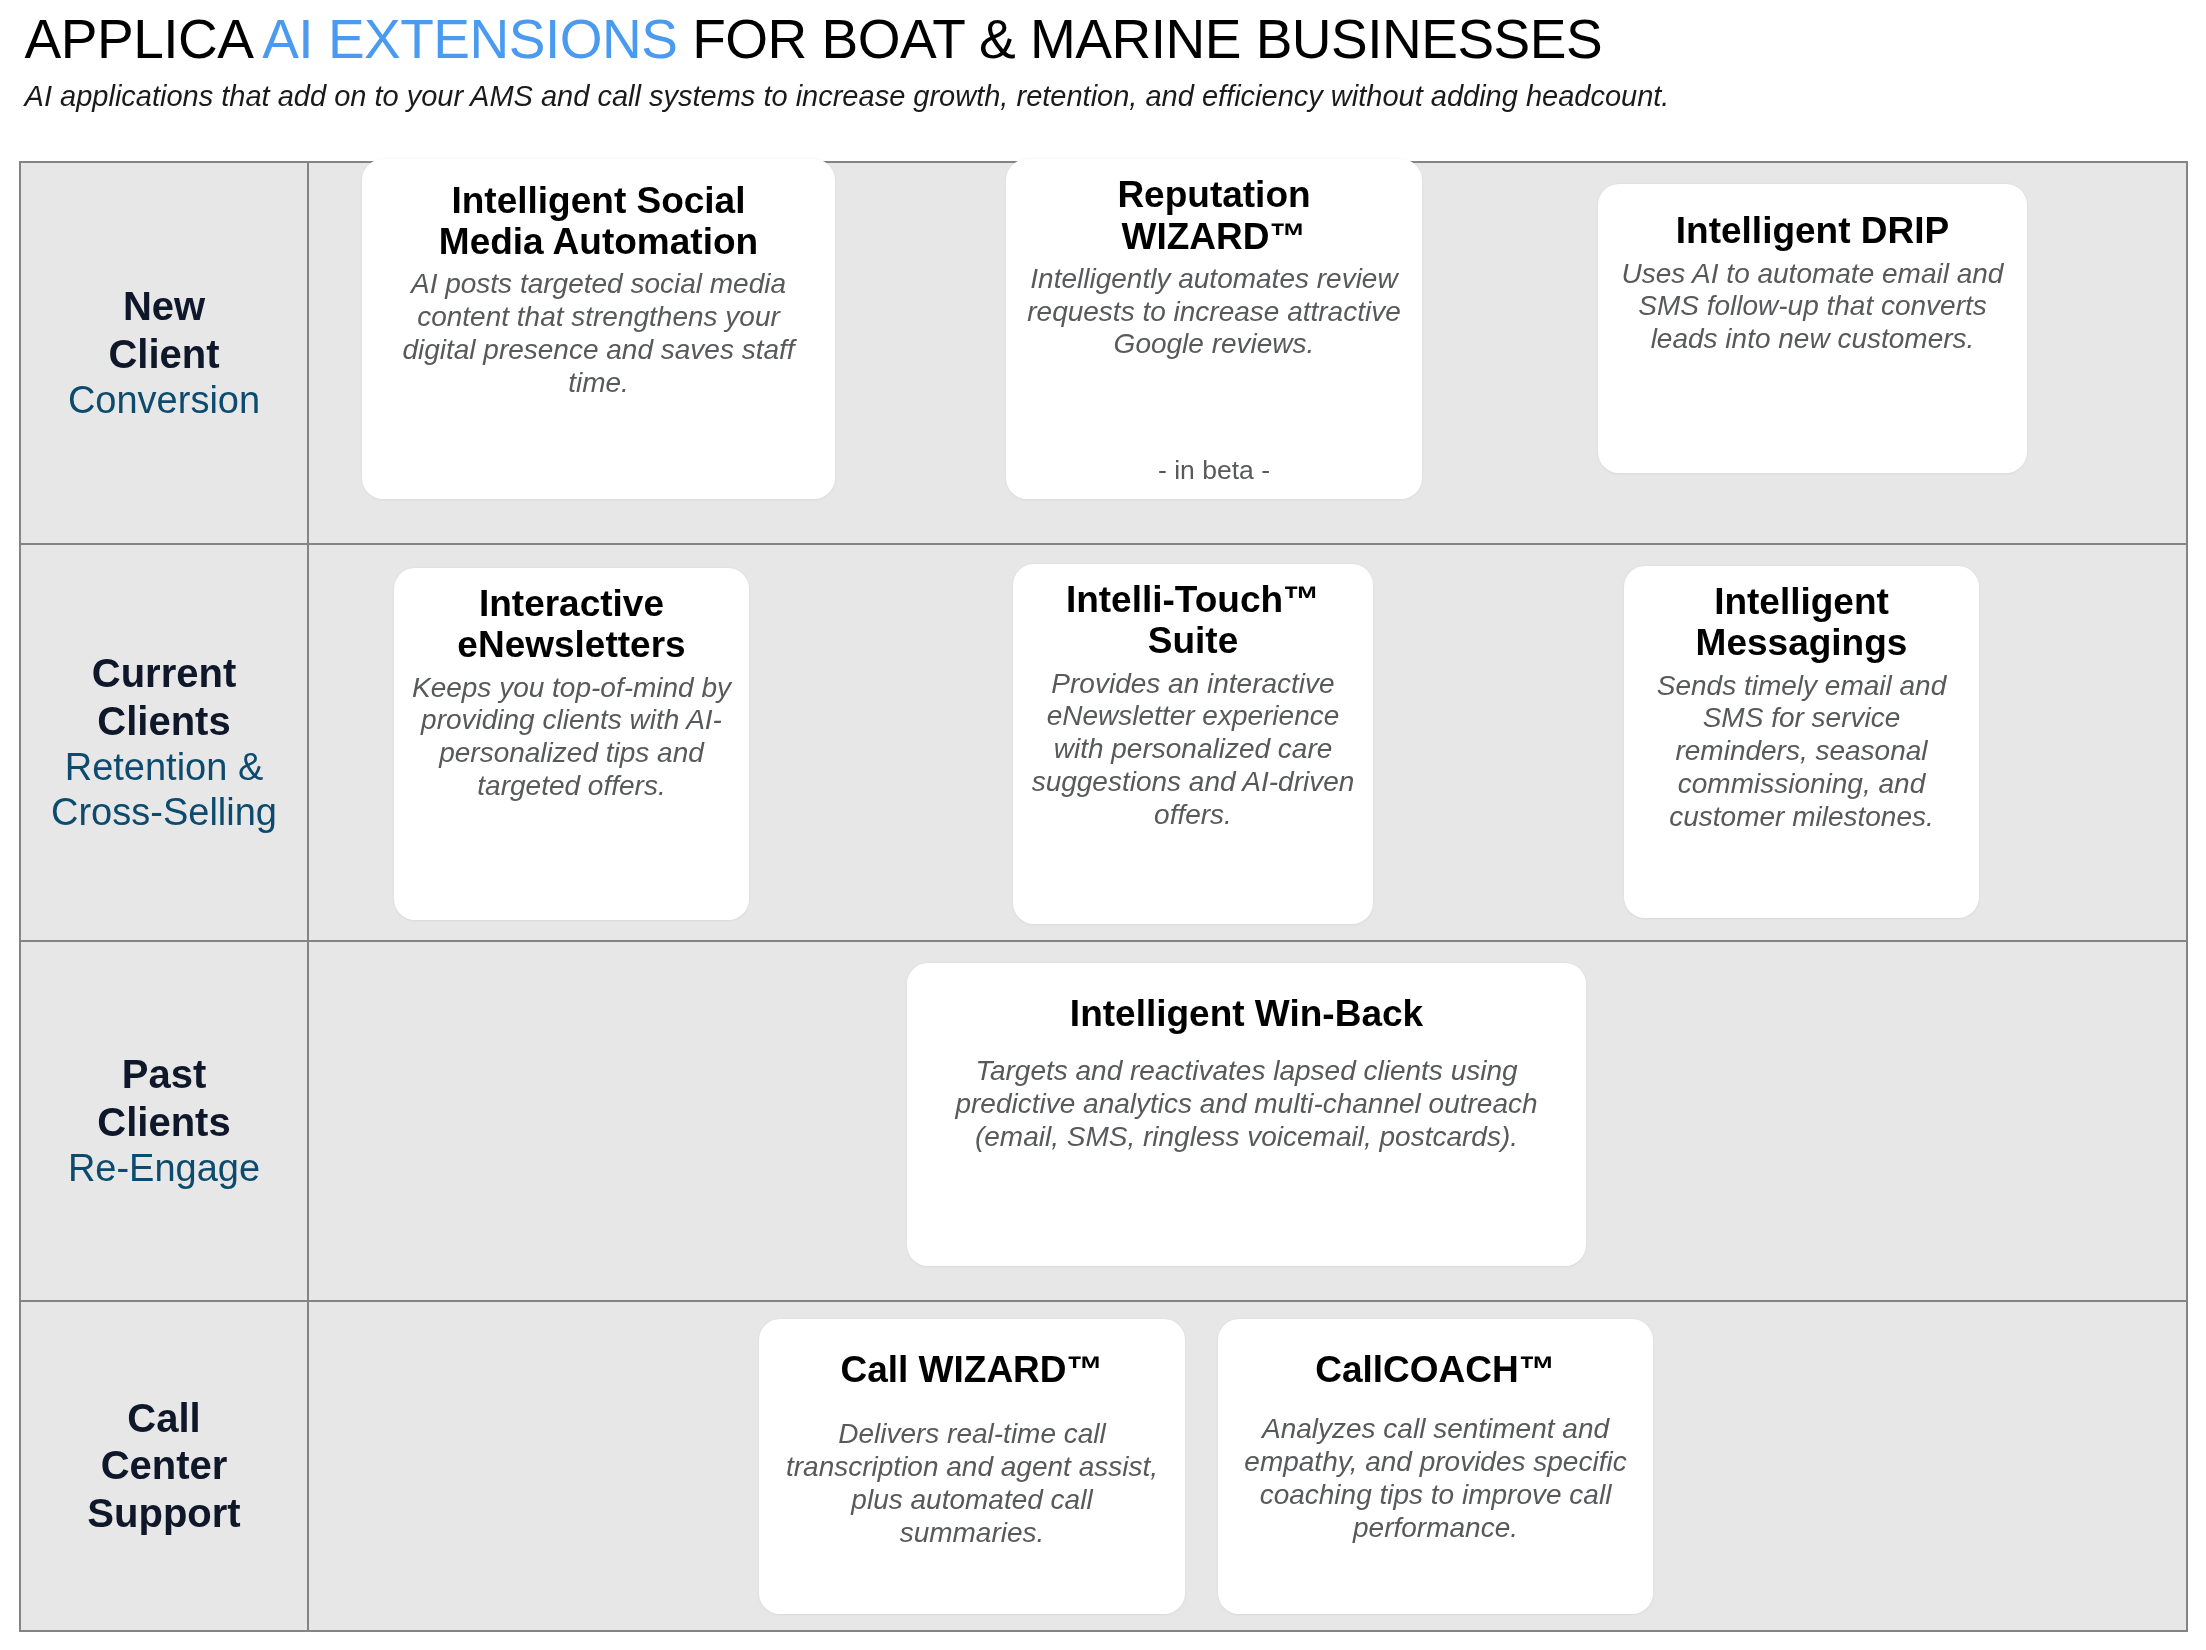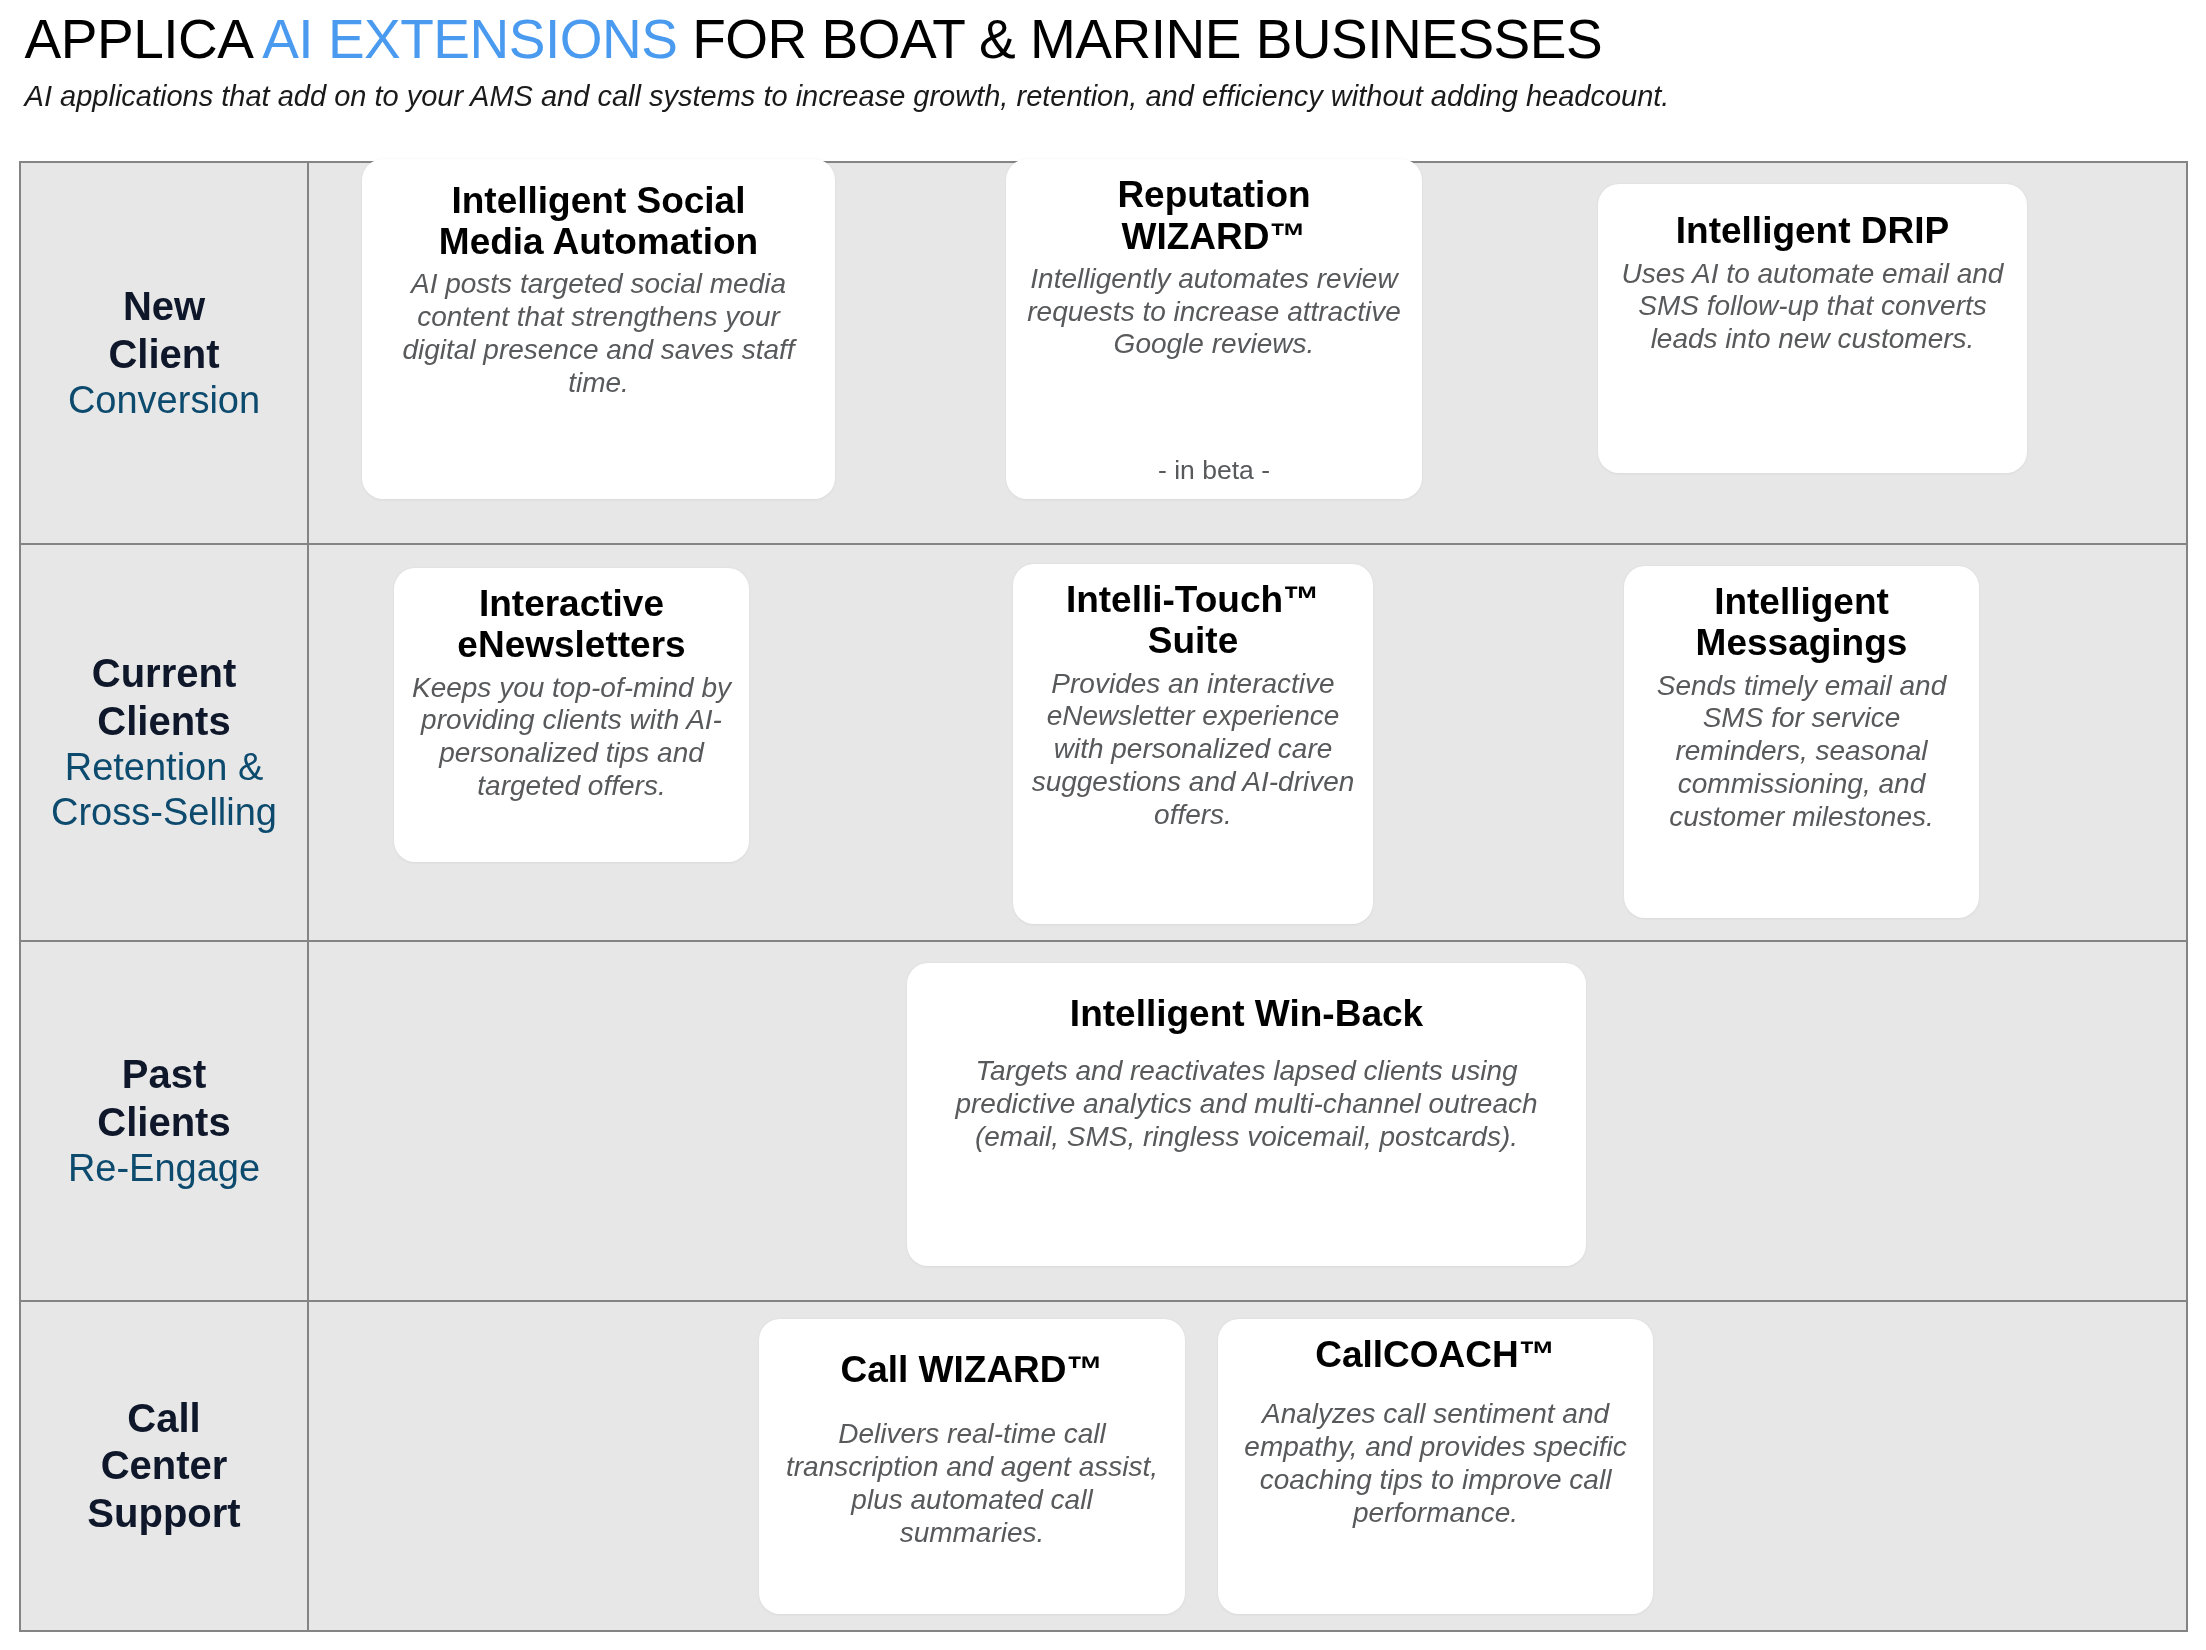--- a/index.html
+++ b/index.html
@@ -139,33 +139,33 @@
   }
 
   
   .r1c1 { left:  53px; top: -3.8px; width: 473px; height: 340px; }
   .r1c1 .card-title { margin-top: 5.7px; }
   .r1c2 { left: 697px; top: -3.8px; width: 416px; height: 340px; }
   .r1c3 { left: 1289px; top: 21px; width: 429px; height: 289px; }
   .r1c3 .card-title { margin-top: 11.4px; }
 
   
-  .r2c1 { left:  85px; top: 23px; width: 355px; height: 294px; }
+  .r2c1 { left:  85px; top: 23px; width: 355px; height: 352px; }
   .r2c2 { left: 704px; top: 19px; width: 360px; height: 360px; }
   .r2c3 { left: 1315px; top: 21px; width: 355px; height: 352px; }
 
   
   .r3c1 { left: 598px; top: 21px; width: 679px; height: 303px; }
   .r3c1 .card-title { margin-top: 15px; margin-bottom: 21px; text-align: center; }
 
   
   .r4c1 { left: 450px; top: 17px; width: 426px; height: 295px; }
   .r4c1 .card-title { margin-top: 15px; margin-bottom: 28px; }
   .r4c2 { left: 909px; top: 17px; width: 435px; height: 295px; }
-  .r4c2 .card-title { margin-bottom: 23px; }
+  .r4c2 .card-title { margin-top: 15px; margin-bottom: 23px; }
 </style>
 </head>
 <body>
 
 <div class="page">
 
   <div class="header">
     <div class="title"><span>APPLICA </span><span class="accent">AI EXTENSIONS</span><span> FOR BOAT &amp; MARINE BUSINESSES</span></div>
     <div class="subtitle">AI applications that add on to your AMS and call systems to increase growth, retention, and efficiency without adding headcount.</div>
   </div>

